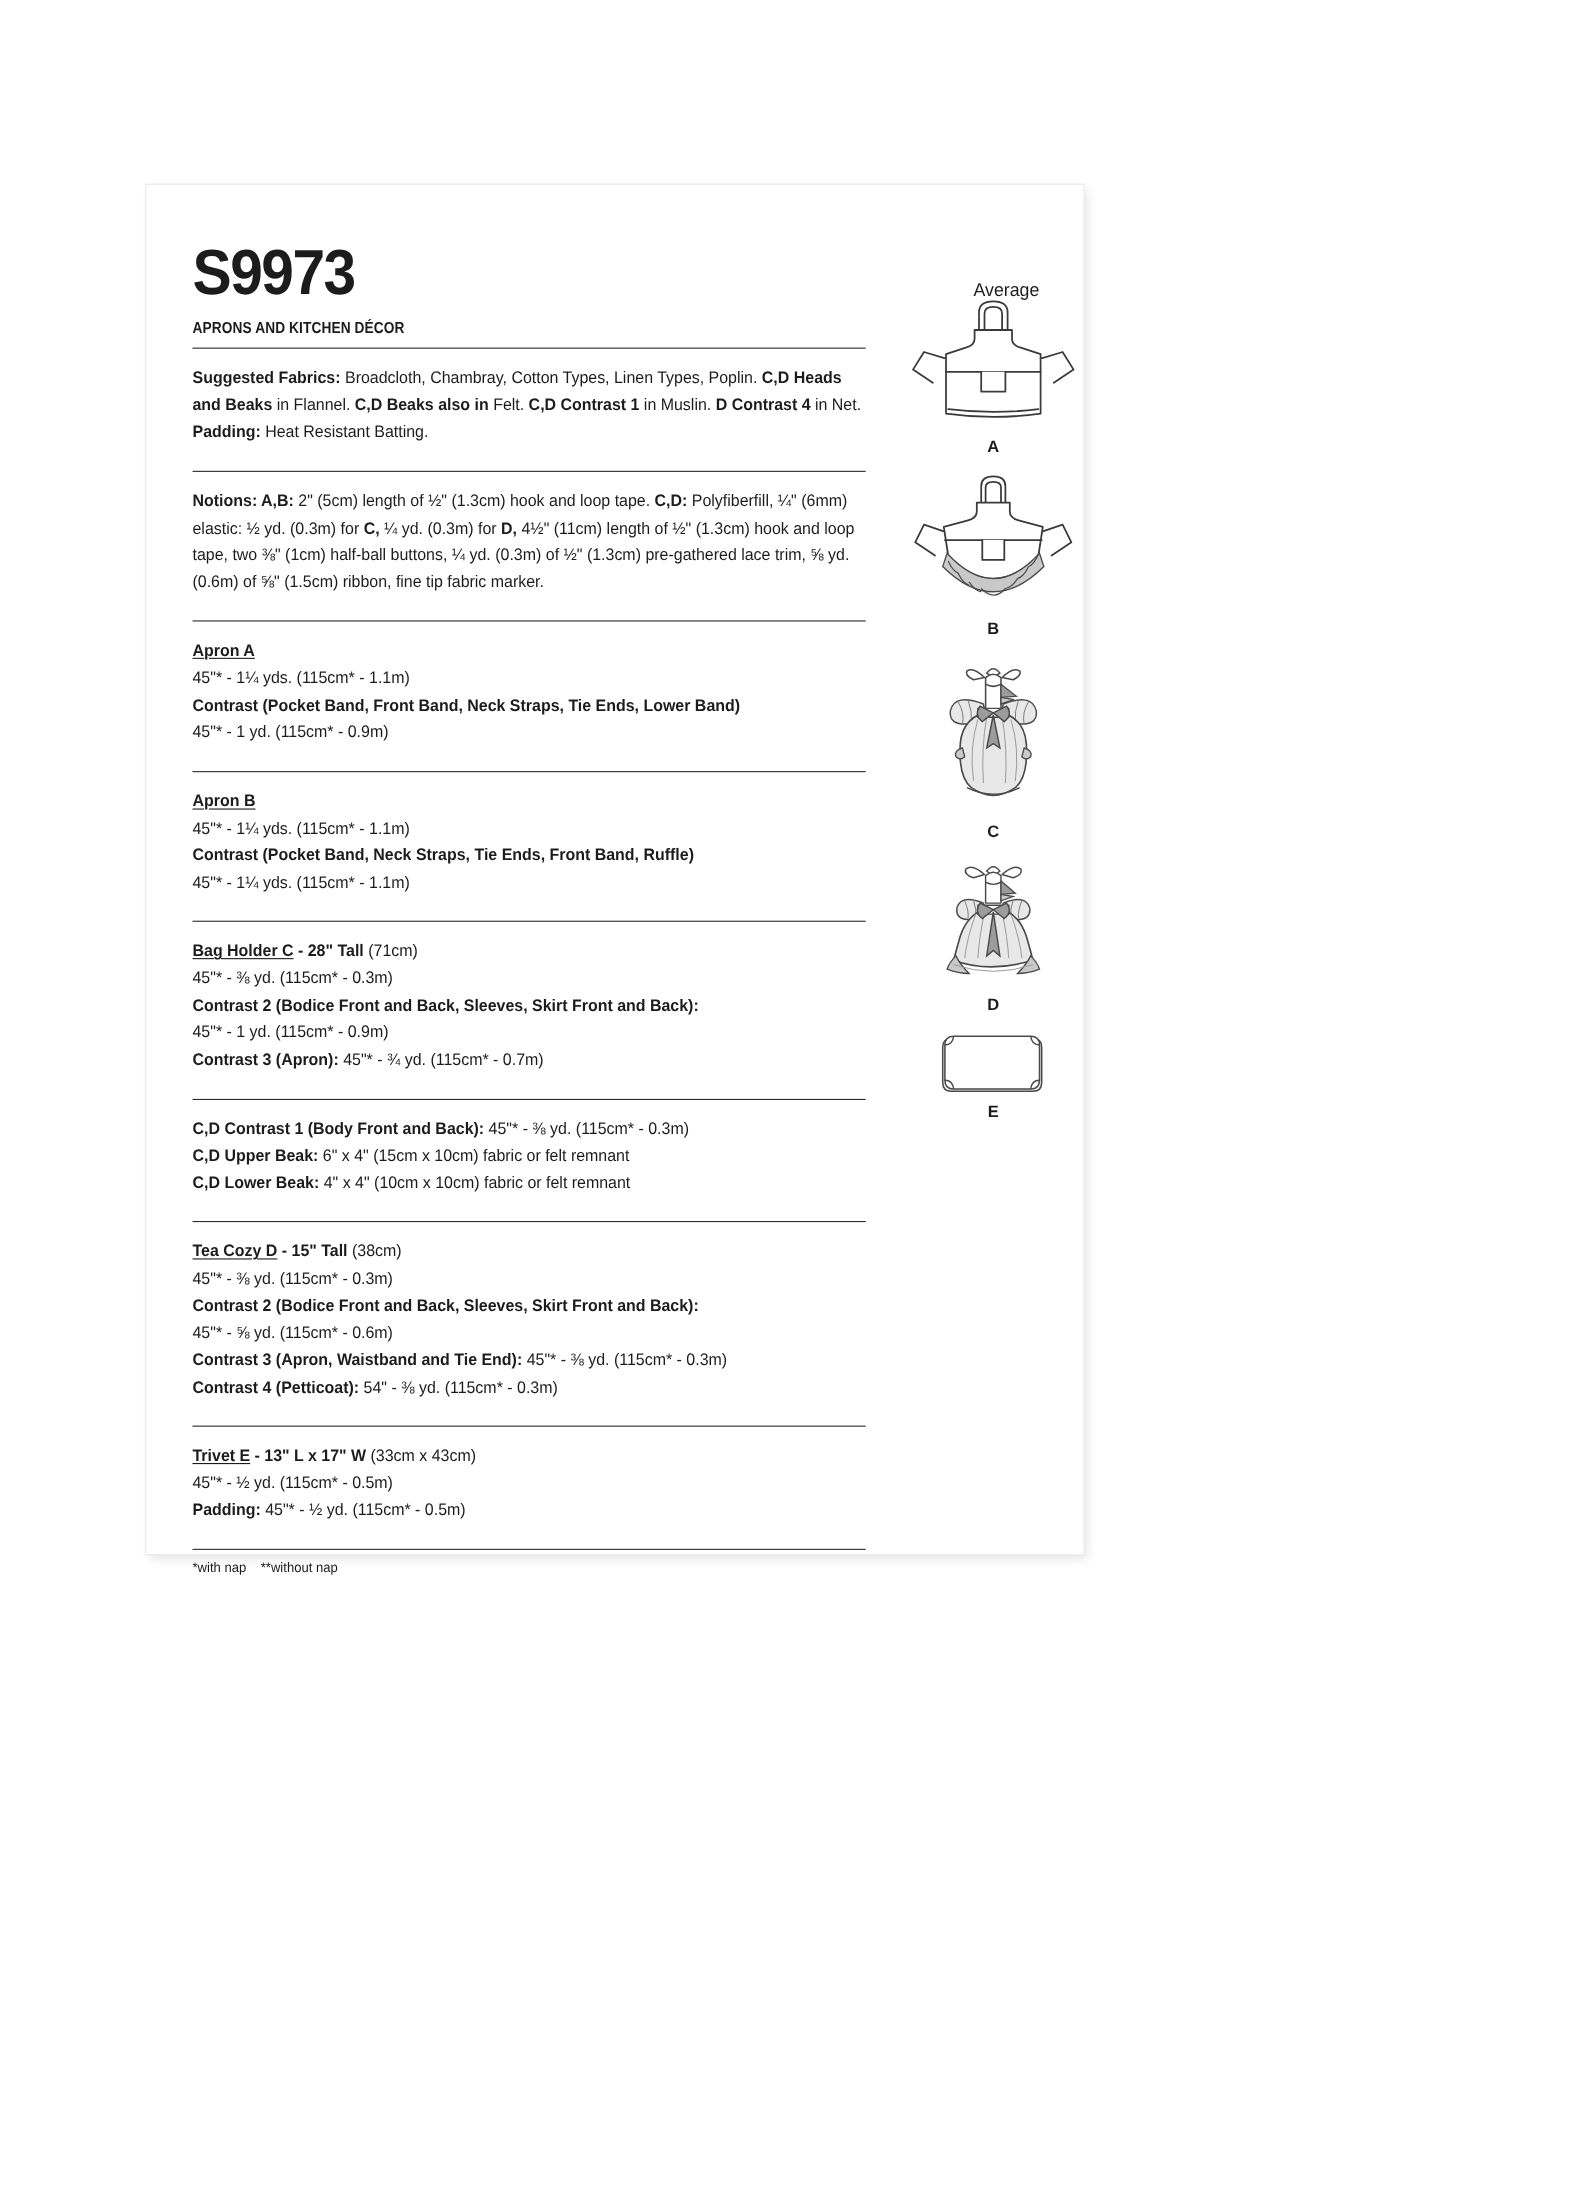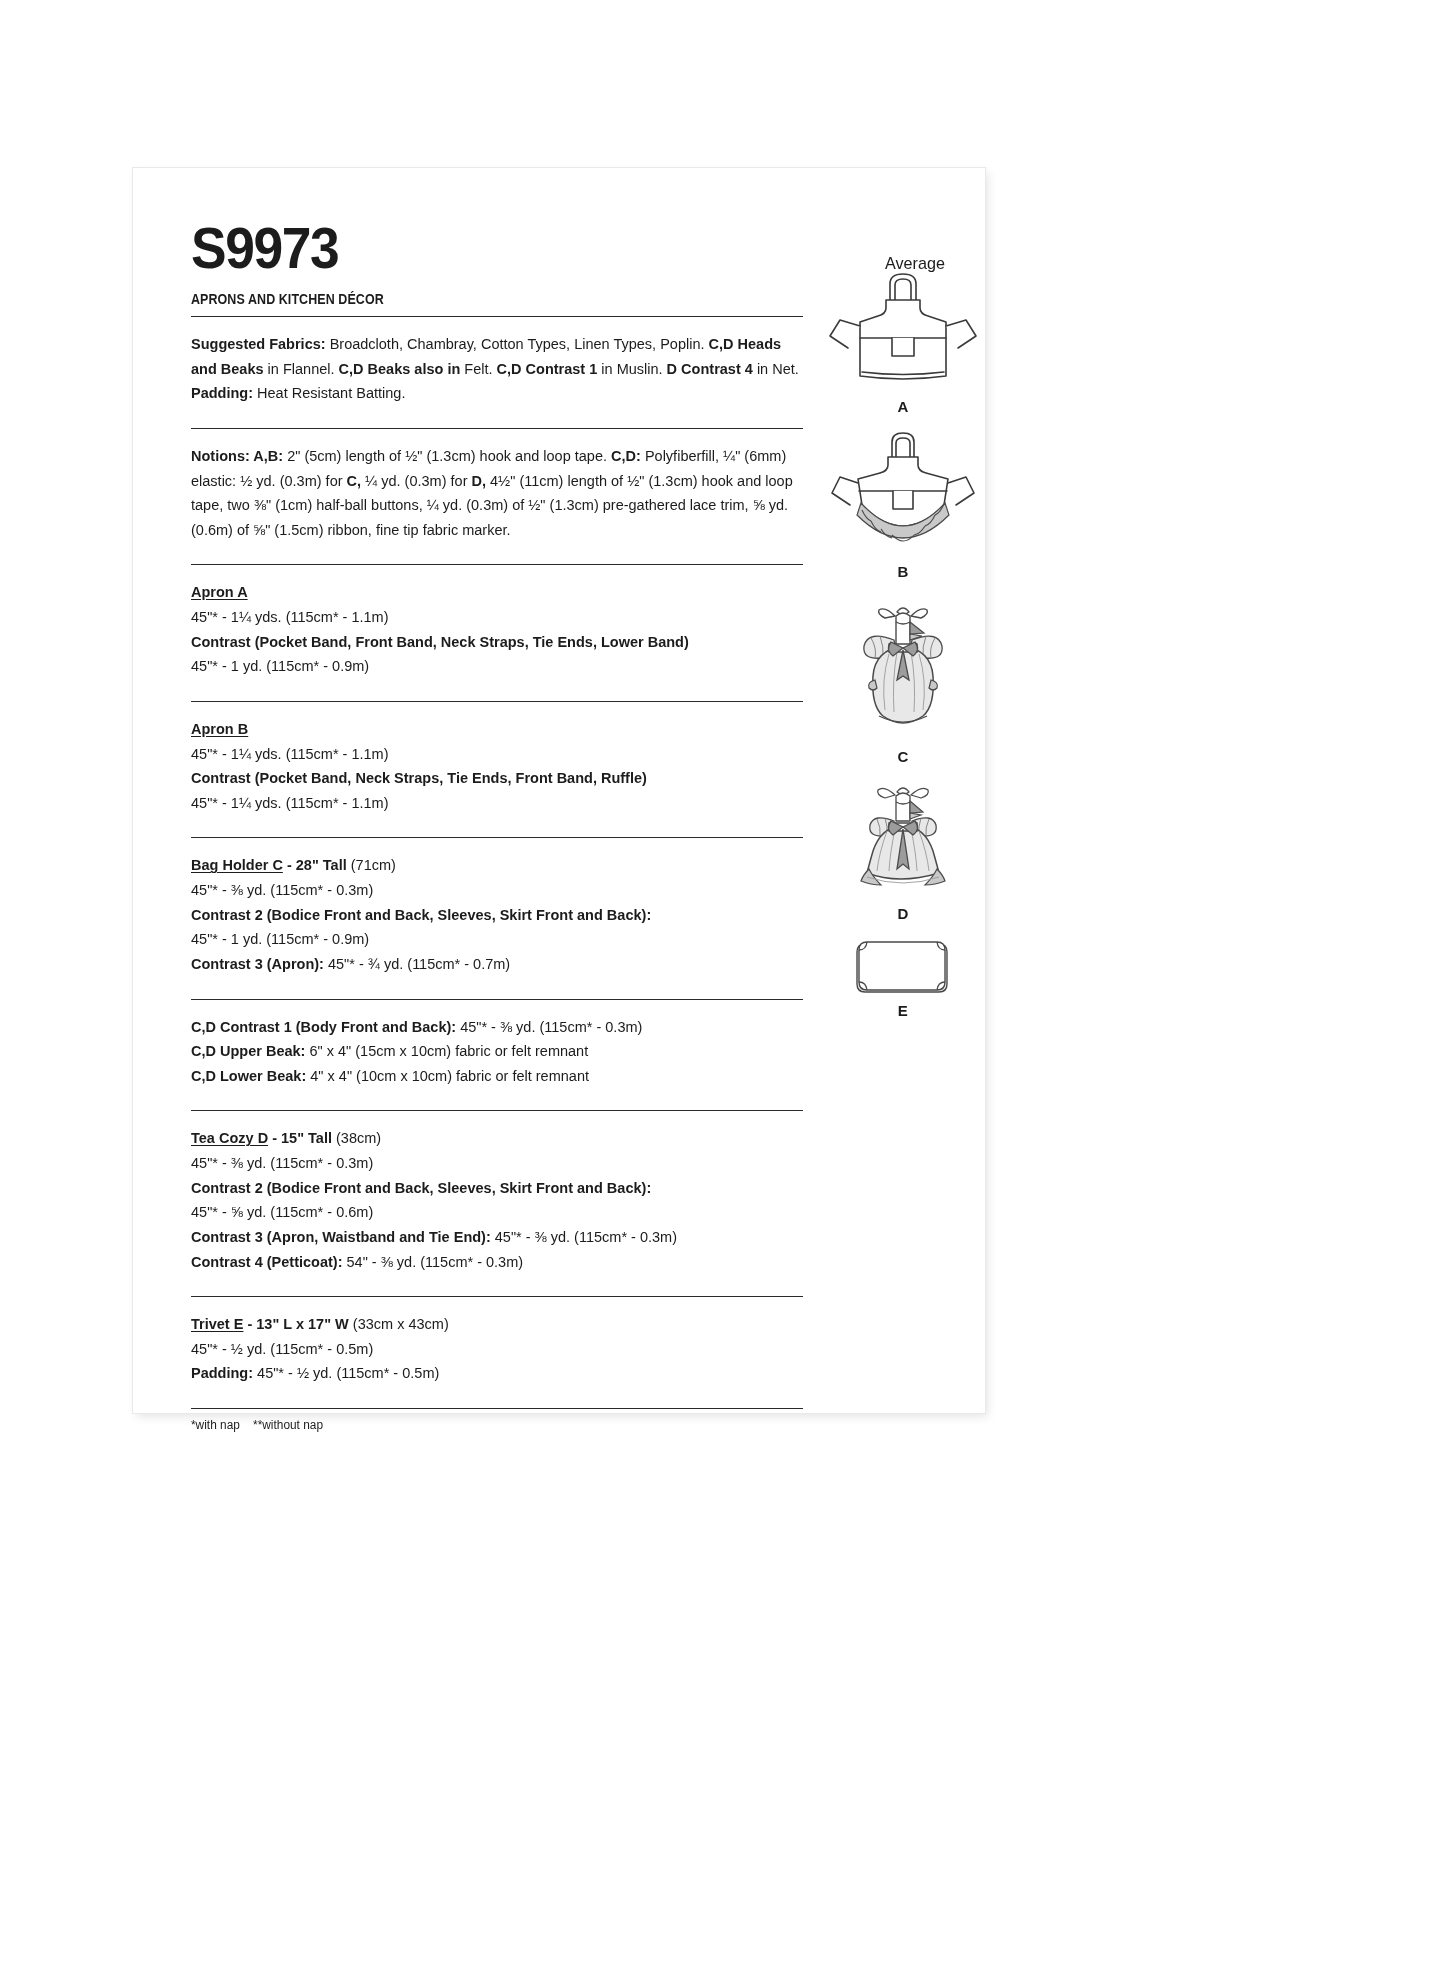--- a/index.html
+++ b/index.html
@@ -26,21 +26,21 @@
     box-shadow: 0 0 0 1px #e9e9e9, 3px 4px 9px rgba(0,0,0,0.10);
   }
   #sheet-inner {
     position: absolute;
     left: 0; top: 0; right: 0; bottom: 0;
   }
 
   
   #text-col {
     position: absolute;
-    left: 58px;
+    left: 42px;
     top: 52px;
     width: 612px;
   }
 
   #pattern-number {
     font-family: "Liberation Sans", sans-serif;
     font-size: 58px;
     font-weight: bold;
     letter-spacing: -1.5px;
     line-height: 0.95;

